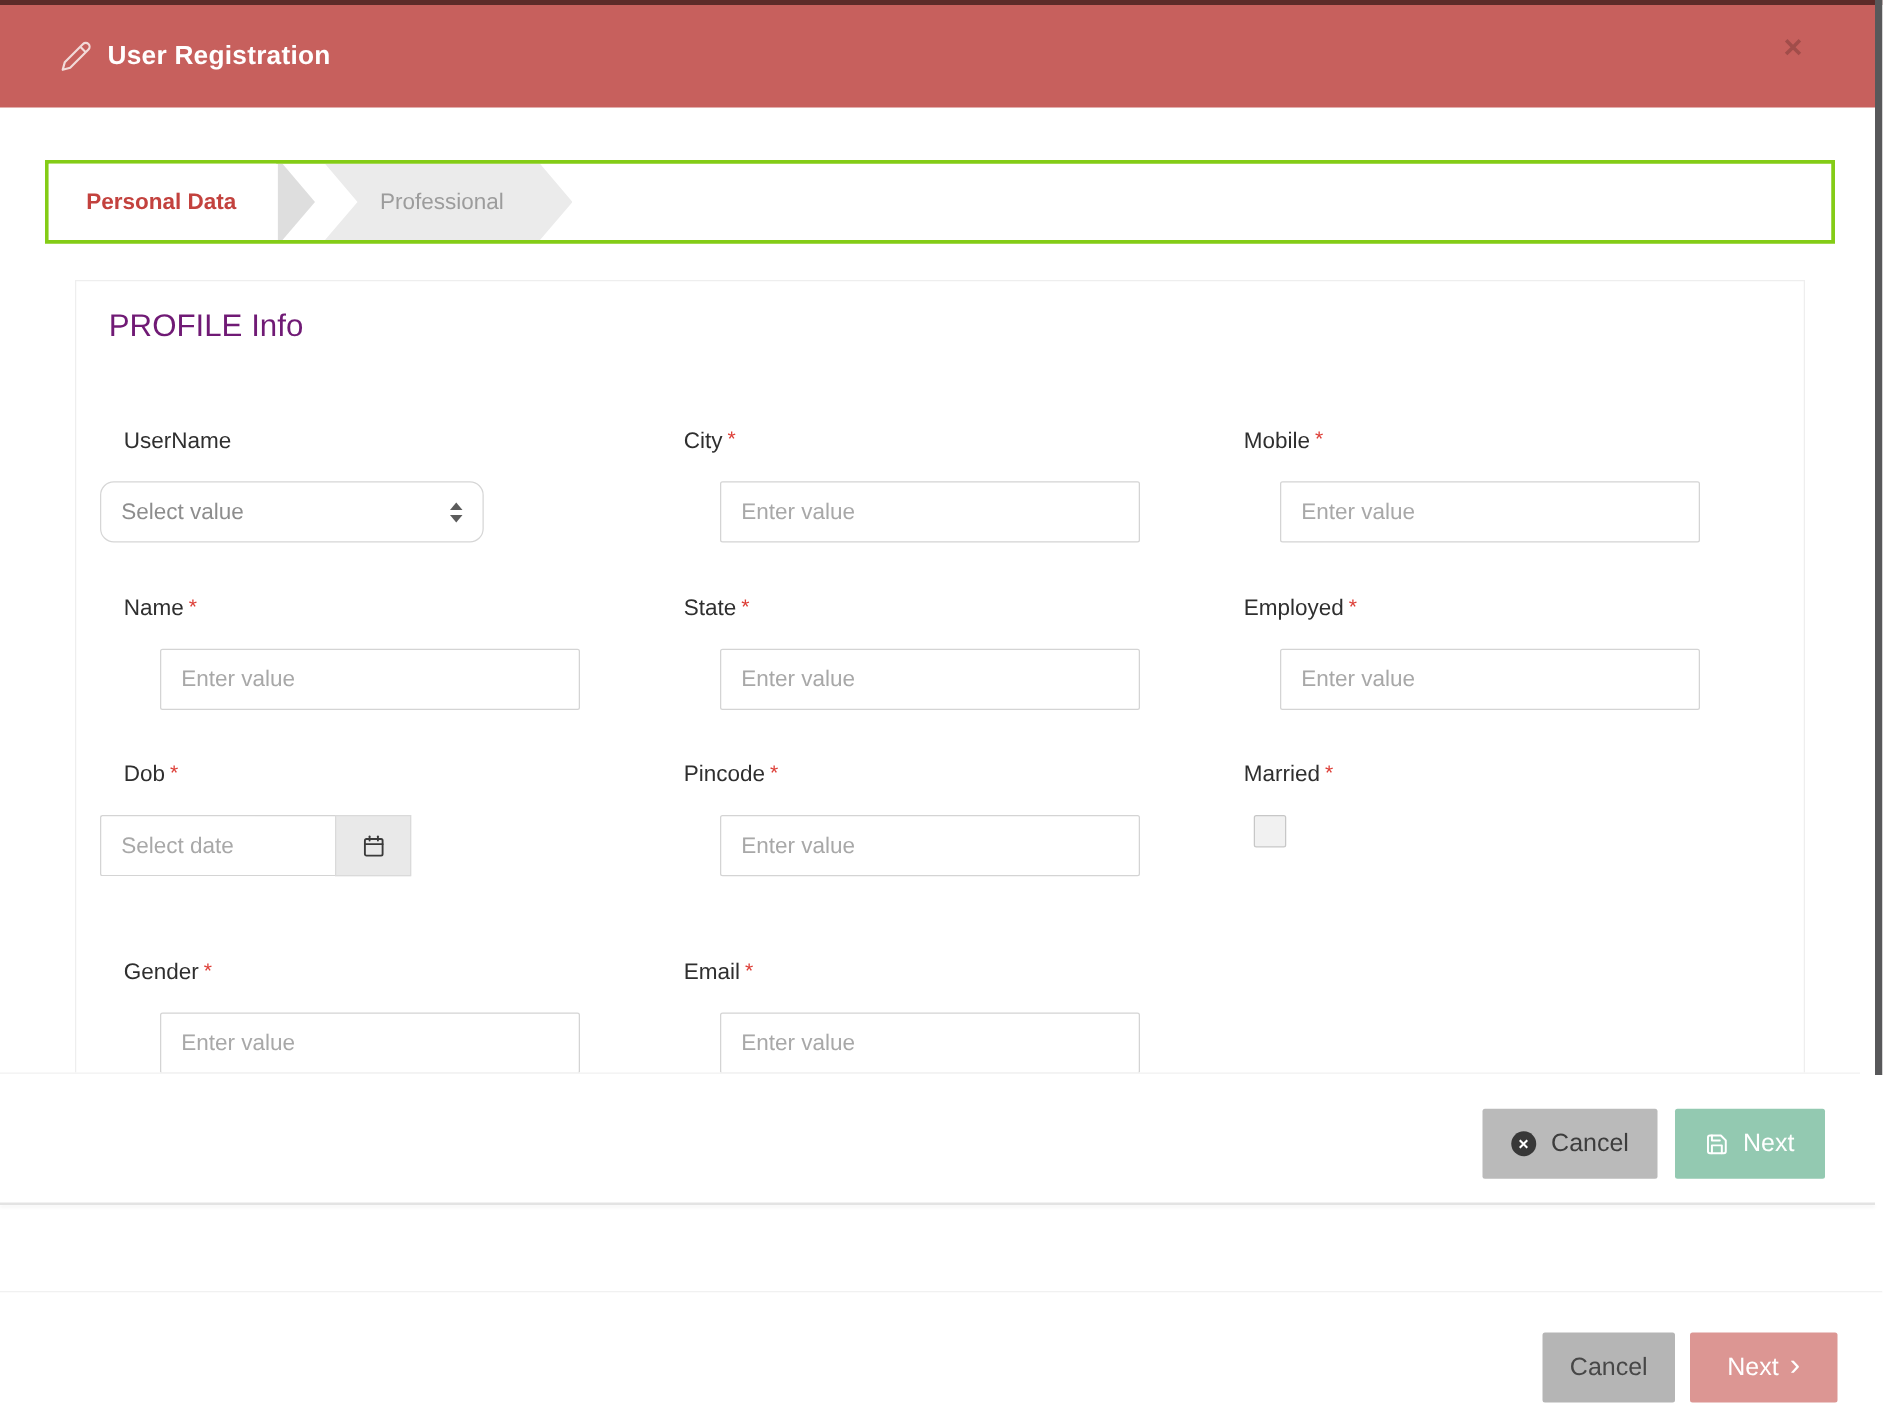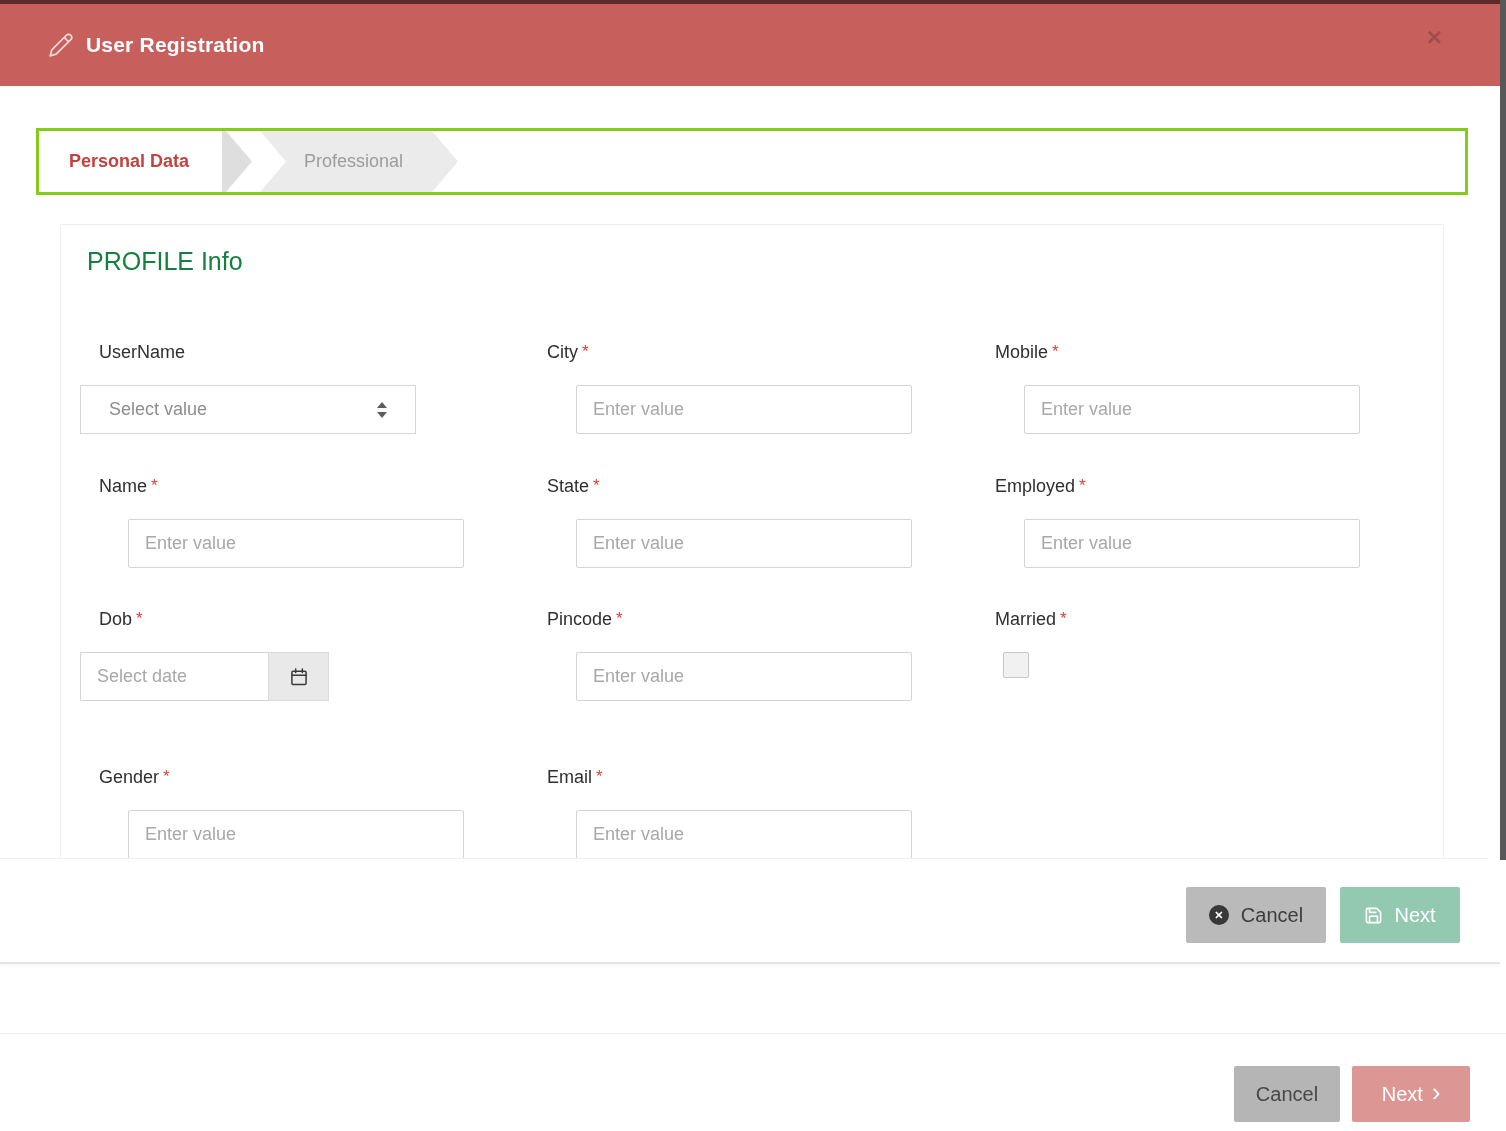--- a/index.html
+++ b/index.html
@@ -30,36 +30,36 @@
   .tab-sep { position:absolute; left:183px; top:0; width:30px; height:100%; background:#dedede;
              clip-path:polygon(0 0, 4px 0, 100% 50%, 4px 100%, 0 100%); }
   .tab-inactive { position:absolute; left:221px; top:0; height:100%; width:198px;
                   background:#ebebeb; color:#9c9c9c; font-size:18px; cursor:pointer;
                   display:flex; align-items:center; padding-left:44px;
                   clip-path:polygon(0 0, calc(100% - 26px) 0, 100% 50%, calc(100% - 26px) 100%, 0 100%, 26px 50%); }
 
   
   .panel { position:absolute; left:60px; top:220px; width:1384px; height:638px;
            border:1px solid #eeeeee; border-bottom:none; background:#ffffff; }
-  .panel-title { position:absolute; left:26px; top:22px; font-size:25px; color:#15803d;text-align:right; }
+  .panel-title { position:absolute; left:26px; top:22px; font-size:25px; color:#701a75;text-align:right; }
 
   .cell { position:absolute; width:336px; }
   .c1 { left:19px; } .c2 { left:467px; } .c3 { left:915px; }
   .r1 { top:117px; } .r2 { top:251px; } .r3 { top:384px; } .r4 { top:542px; }
 
   .field-label { margin-left:19px; margin-bottom:22px; font-size:18px; color:#2f2f2f; height:21px; }
   .req { color:#dd3f38; margin-left:4px; font-size:17px; position:relative; top:-1px; }
 
   .text-input { width:336px; height:49px; border:1px solid #d4d4d4; border-radius:2px;
                 padding:0 16px; font-size:18px; color:#444;
                 font-family:"Liberation Sans", sans-serif; background:#fff; outline:none;margin-left:48px; }
   .text-input::placeholder { color:#a8a8a8; opacity:1; }
 
-  .select-box { width:336px; height:49px; border:1px solid #d6d6d6; border-radius:0;
-                background:#fff; display:flex; align-items:center; padding:0 28px; cursor:pointer; }
+  .select-box { width:307px; height:49px; border:1px solid #d6d6d6; border-radius:11px;
+                background:#fff; display:flex; align-items:center; padding:0 16px; cursor:pointer; }
   .select-text { color:#8d8d8d; font-size:18px; flex:1; }
   .spinner { display:flex; flex-direction:column; gap:4px; align-items:center; }
   .tri-up   { width:0; height:0; border-left:5px solid transparent; border-right:5px solid transparent;
               border-bottom:6px solid #5c5c5c; }
   .tri-down { width:0; height:0; border-left:5px solid transparent; border-right:5px solid transparent;
               border-top:6px solid #5c5c5c; }
 
   .date-group { display:flex; width:249px; height:49px; }
   .date-input { width:188px; height:49px; border:1px solid #d4d4d4; border-right:none;
                 border-radius:2px 0 0 2px; padding:12px 16px; font-size:18px; color:#4d7c0f;

